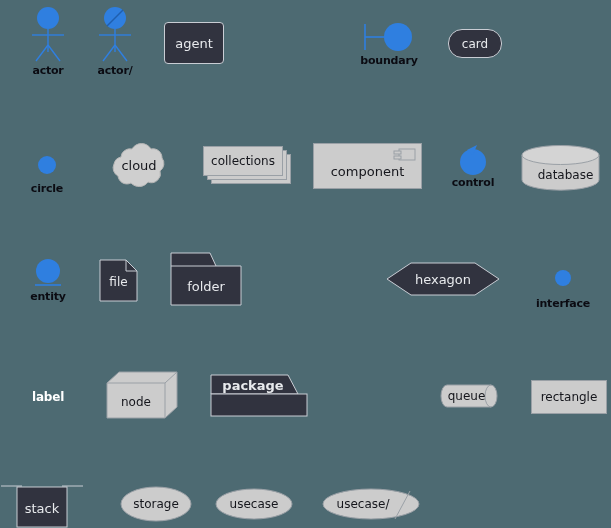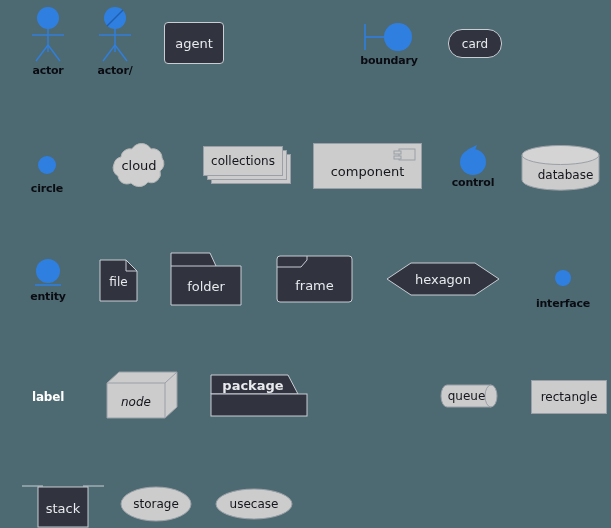--- a/index.html
+++ b/index.html
@@ -170,45 +170,38 @@
   </div>
 
   <div class="shape" style="left:170px; top:252px; width:72px; height:54px;">
     <svg width="72" height="54" viewBox="0 0 72 54">
       <path d="M1 1 H40 L46 14 H71 V53 H1 Z" fill="#31333f" stroke="#c9cdd4" stroke-width="1"></path>
       <path d="M1 14 H46" fill="none" stroke="#c9cdd4" stroke-width="1"></path>
     </svg>
     <div class="boxlabel txt-light" style="top:34px;">folder</div>
   </div>
 
-  <div class="shape" style="left:276px; top:255px; width:77px; height:48px;">
-    <svg width="77" height="48" viewBox="0 0 77 48">
-      <rect x="1" y="1" width="75" height="46" rx="3" fill="#31333f" stroke="#c9cdd4" stroke-width="1"></rect>
-      <path d="M1 12 H25 L31 5 V1" fill="none" stroke="#c9cdd4" stroke-width="1"></path>
-    </svg>
-    <div class="boxlabel txt-light" style="top:30px;">frame</div>
-  </div>
 
   <div class="shape" style="left:386px; top:262px; width:114px; height:34px;">
     <svg width="114" height="34" viewBox="0 0 114 34">
       <path d="M1 17 L25 1 H89 L113 17 L89 33 H25 Z" fill="#31333f" stroke="#c9cdd4" stroke-width="1"></path>
     </svg>
     <div class="boxlabel txt-light">hexagon</div>
   </div>
 
   <div class="shape" style="left:554px; top:269px; width:18px; height:18px;">
     <svg width="18" height="18" viewBox="0 0 18 18">
       <circle cx="9" cy="9" r="8" fill="#2f7fe0"></circle>
     </svg>
   </div>
   <div class="lbl-outside" style="left:533px; top:297px; width:60px;">interface</div>
 
   <div class="lbl-white" style="left:32px; top:390px;">label</div>
 
-  <div class="shape" style="left:106px; top:371px; width:72px; height:48px;font-style:italic;">
+  <div class="shape" style="left:106px; top:371px; width:72px; height:48px;">
     <svg width="72" height="48" viewBox="0 0 72 48">
       <path d="M1 12 L13 1 H71 L71 36 L59 47 H1 Z" fill="#cccccc" stroke="#9aa0a6" stroke-width="1"></path>
       <path d="M1 12 H59 V47" fill="none" stroke="#9aa0a6" stroke-width="1"></path>
       <path d="M59 12 L71 1" fill="none" stroke="#9aa0a6" stroke-width="1"></path>
     </svg>
     <div class="boxlabel txt-dark" style="top:31px; left:-12px; font-size:12px;">node</div>
   </div>
 
   <div class="shape" style="left:210px; top:374px; width:100px; height:33px;">
     <svg width="100" height="43" viewBox="0 0 100 43">
@@ -224,21 +217,21 @@
   </div>
 
   <div class="shape" style="left:441px; top:384px; width:57px; height:24px;">
     <svg width="57" height="24" viewBox="0 0 57 24">
       <path d="M6 1 H50 a6 11 0 0 1 0 22 H6 a6 11 0 0 1 0 -22 Z" fill="#cccccc" stroke="#9aa0a6" stroke-width="1"></path>
       <path d="M50 1 a6 11 0 0 0 0 22" fill="none" stroke="#9aa0a6" stroke-width="1"></path>
     </svg>
     <div class="boxlabel txt-dark" style="font-size:12px; left:-6px;">queue</div>
   </div>
 
-  <div class="shape" style="left:21px; top:482px; width:84px; height:46px;">
+  <div class="shape" style="left:0; top:482px; width:84px; height:46px;">
     <svg width="84" height="46" viewBox="0 0 84 46">
       <rect x="17" y="5" width="50" height="40" fill="#31333f" stroke="#c9cdd4" stroke-width="1"></rect>
       <line x1="1" y1="4" x2="22" y2="4" stroke="#c9cdd4" stroke-width="1"></line>
       <line x1="62" y1="4" x2="83" y2="4" stroke="#c9cdd4" stroke-width="1"></line>
     </svg>
     <div class="boxlabel txt-light" style="top:26px;">stack</div>
   </div>
 
   <div class="shape" style="left:120px; top:486px; width:72px; height:36px;">
     <svg width="72" height="36" viewBox="0 0 72 36">
@@ -247,14 +240,21 @@
     <div class="boxlabel txt-dark" style="font-size:12px;">storage</div>
   </div>
 
   <div class="shape" style="left:215px; top:488px; width:78px; height:32px;">
     <svg width="78" height="32" viewBox="0 0 78 32">
       <ellipse cx="39" cy="16" rx="38" ry="15" fill="#cccccc" stroke="#9aa0a6" stroke-width="1"></ellipse>
     </svg>
     <div class="boxlabel txt-dark" style="font-size:12px;">usecase</div>
   </div>
 
+  <div class="shape" style="left:322px; top:488px; width:98px; height:32px;">
+    <svg width="98" height="32" viewBox="0 0 98 32">
+      <ellipse cx="49" cy="16" rx="48" ry="15" fill="#cccccc" stroke="#9aa0a6" stroke-width="1"></ellipse>
+      <line x1="73" y1="31" x2="88" y2="3" stroke="#9aa0a6" stroke-width="1"></line>
+    </svg>
+    <div class="boxlabel txt-dark" style="font-size:12px; left:-16px;">usecase/</div>
+  </div>
 
 </div>
 
 </body></html>

